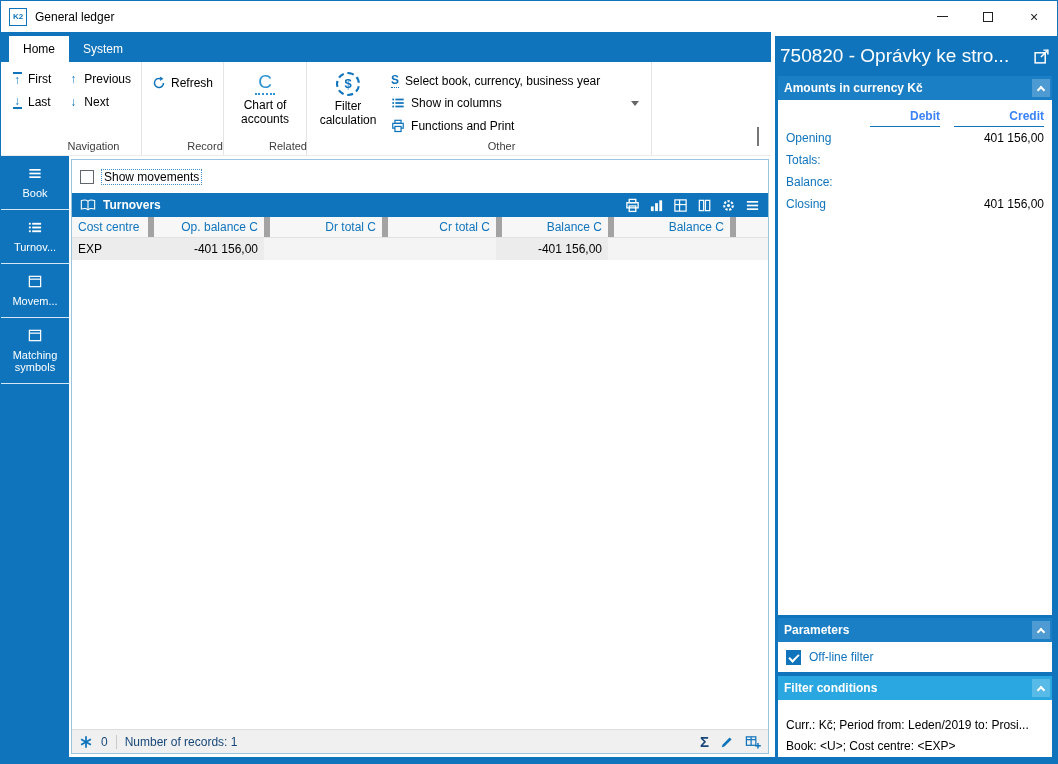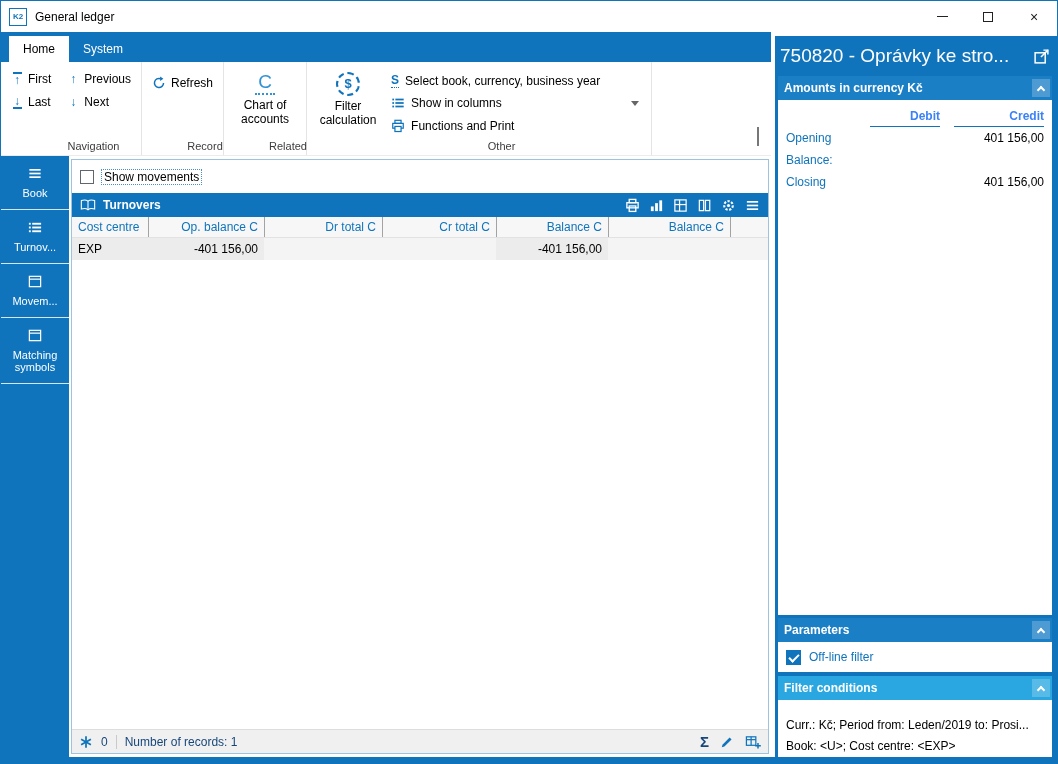--- a/index.html
+++ b/index.html
@@ -65,21 +65,21 @@
 
   .panel-hd { height:24px; flex:0 0 24px; background:#1074bc; color:#fff; display:flex; align-items:center; gap:7px; padding:0 8px; }
   .panel-title { font-weight:bold; font-size:12px; }
   .hd-icons { margin-left:auto; display:flex; align-items:center; gap:9px; color:#fff; }
   .hd-icons > span { display:flex; }
 
   .thead { display:flex; height:21px; flex:0 0 21px; background:#f7f7f7; border-bottom:1px solid #e2e2e2;
            color:#1074bc; font-size:12px; }
   .tcell { padding:0 6px; white-space:nowrap; overflow:hidden; height:100%; display:flex; align-items:center; }
   .tcell.num { justify-content:flex-end; }
-  .thead .tcell { border-left:1px solid #a3a3a3; }
+  .thead .tcell { border-left:6px solid #a3a3a3; }
   .thead .tcell:first-child { border-left:none; }
   .trow { display:flex; height:22px; flex:0 0 22px; background:#ececec; font-size:12px; color:#000; }
   .trow .tcell.alt { background:#f4f4f4; }
   .w-cost{width:76px;} .w-op{width:116px;} .w-dr{width:118px;} .w-cr{width:114px;} .w-b1{width:112px;} .w-b2{width:122px;} .w-fill{flex:1;}
   .tfill { flex:1; background:#fff; }
 
   .statusbar { height:24px; flex:0 0 24px; background:#f0f0f0; border-top:1px solid #ddd; display:flex; align-items:center;
                gap:8px; padding:0 7px; font-size:12px; }
   .status-count, .status-records { color:#17477a; }
   .vdiv { width:1px; height:14px; background:#c9c9c9; }
@@ -434,20 +434,25 @@
           <span></span>
           <span class="amt-h">Debit</span>
           <span class="amt-h">Credit</span>
         </div>
         <div class="amt-row">
           <span class="amt-label">Opening</span>
           <span class="amt-val"></span>
           <span class="amt-val">401 156,00</span>
         </div>
         <div class="amt-row">
+          <span class="amt-label">Totals:</span>
+          <span class="amt-val"></span>
+          <span class="amt-val"></span>
+        </div>
+        <div class="amt-row">
           <span class="amt-label">Balance:</span>
           <span class="amt-val"></span>
           <span class="amt-val"></span>
         </div>
         <div class="amt-row">
           <span class="amt-label">Closing</span>
           <span class="amt-val"></span>
           <span class="amt-val">401 156,00</span>
         </div>
       </div>

